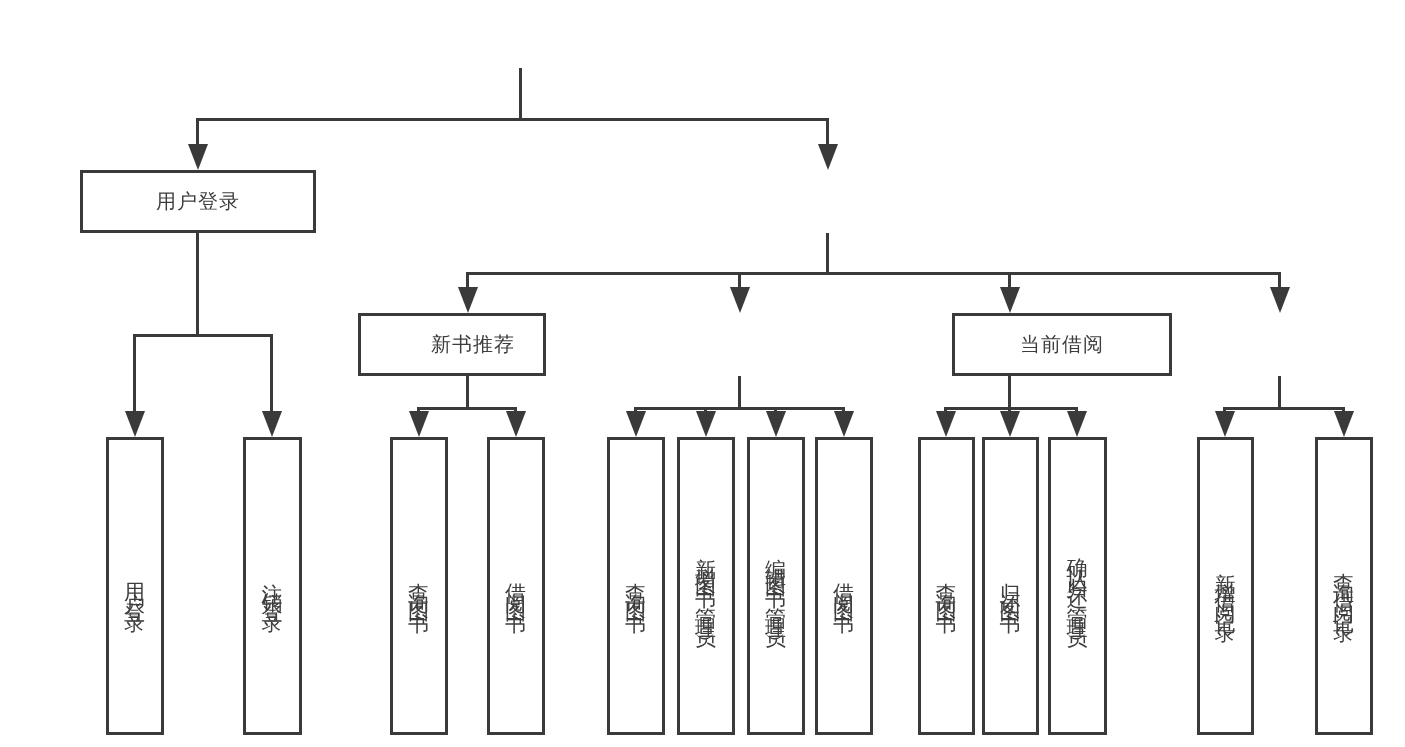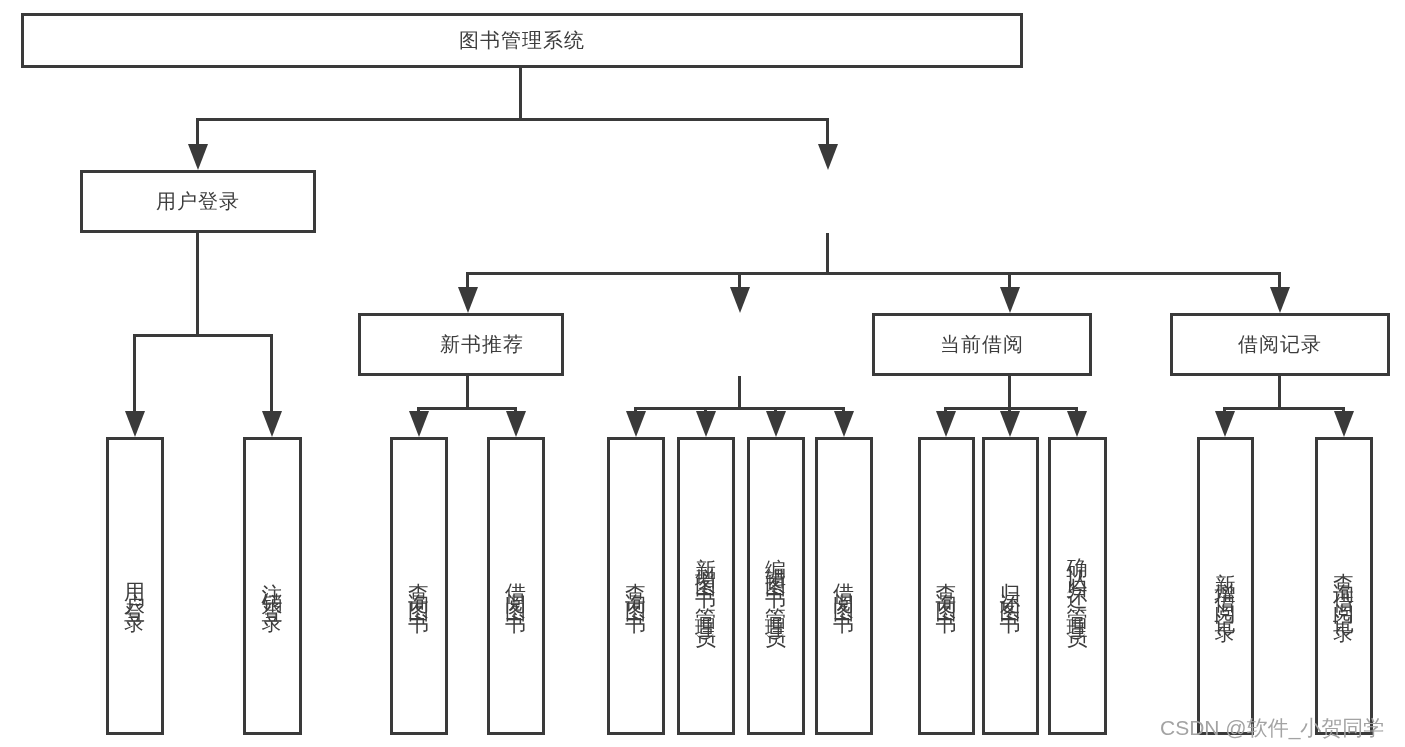--- a/index.html
+++ b/index.html
@@ -43,41 +43,35 @@
     position:absolute;left:1160px;top:714px;
     font-size:21px;color:var(--wm);
     white-space:nowrap;z-index:5;
   }
 </style>
 </head>
 <body>
 
 <div class="stage">
 
-  <div class="hbox" style="left:21px;top:13px;width:1002px;height:55px;">
-    <span>图书管理系统</span>
-  </div>
 
   <div class="hbox" style="left:80px;top:170px;width:236px;height:63px;">
     <span>用户登录</span>
   </div>
 
 
-  <div class="hbox" style="left:358px;top:313px;width:206px;height:63px;padding-left:42px;">
+  <div class="hbox" style="left:358px;top:313px;width:188px;height:63px;padding-left:42px;">
     <span>新书推荐</span>
   </div>
 
 
-  <div class="hbox" style="left:872px;top:313px;width:220px;height:63px;">
+  <div class="hbox" style="left:952px;top:313px;width:220px;height:63px;">
     <span>当前借阅</span>
   </div>
 
-  <div class="hbox" style="left:1170px;top:313px;width:220px;height:63px;">
-    <span>借阅记录</span>
-  </div>
 
   <div class="vbox" style="left:106px;top:437px;width:58px;height:298px;">用户登录</div>
 
   <div class="vbox" style="left:243px;top:437px;width:59px;height:298px;">注销登录</div>
 
   <div class="vbox" style="left:390px;top:437px;width:58px;height:298px;">查询图书</div>
 
   <div class="vbox" style="left:487px;top:437px;width:58px;height:298px;">借阅图书</div>
 
   <div class="vbox" style="left:607px;top:437px;width:58px;height:298px;">查询图书</div>
@@ -151,15 +145,14 @@
   <div class="tri" style="left:1000px;top:411px;"></div>
   <div class="vline" style="left:1075px;top:407px;width:3px;height:7px;"></div>
   <div class="tri" style="left:1067px;top:411px;"></div>
 
   <div class="hline" style="left:1223px;top:407px;width:122px;height:3px;"></div>
   <div class="vline" style="left:1223px;top:407px;width:3px;height:7px;"></div>
   <div class="tri" style="left:1215px;top:411px;"></div>
   <div class="vline" style="left:1342px;top:407px;width:3px;height:7px;"></div>
   <div class="tri" style="left:1334px;top:411px;"></div>
 
-  <div class="watermark">CSDN @软件_小贺同学</div>
 
 </div>
 
 </body></html>

